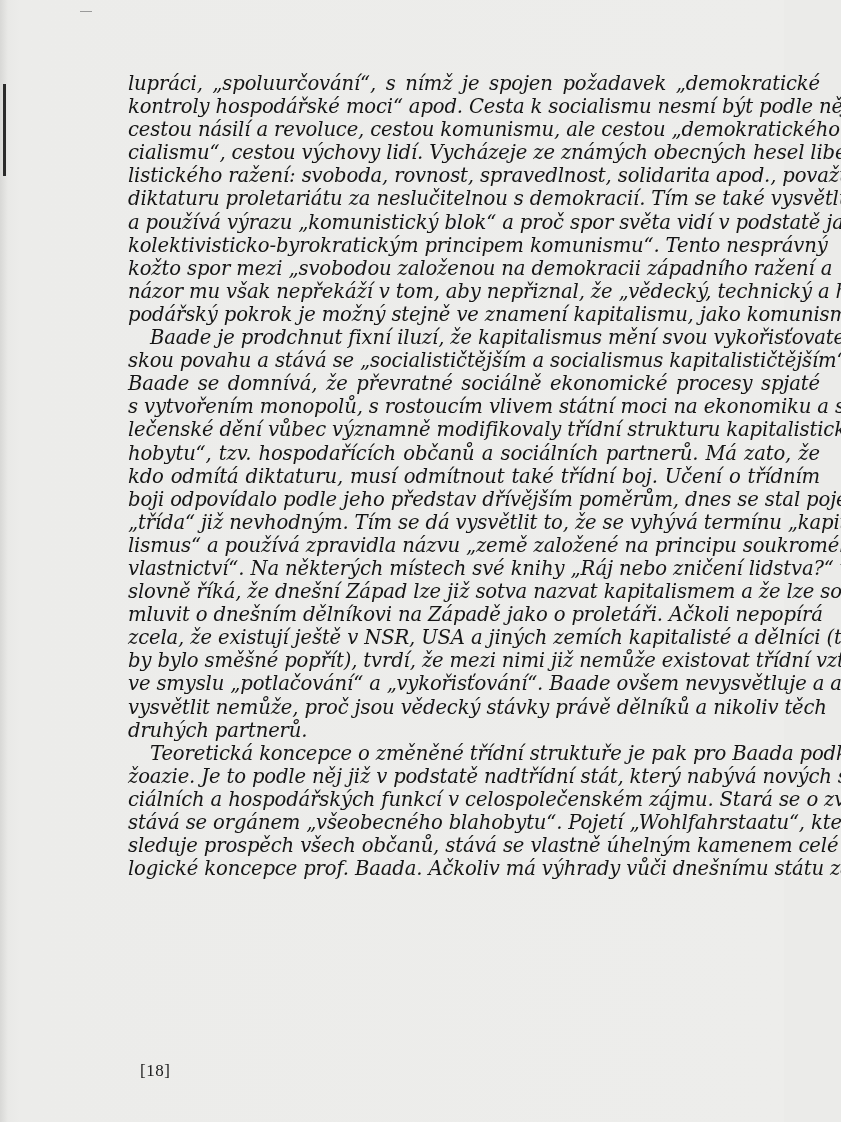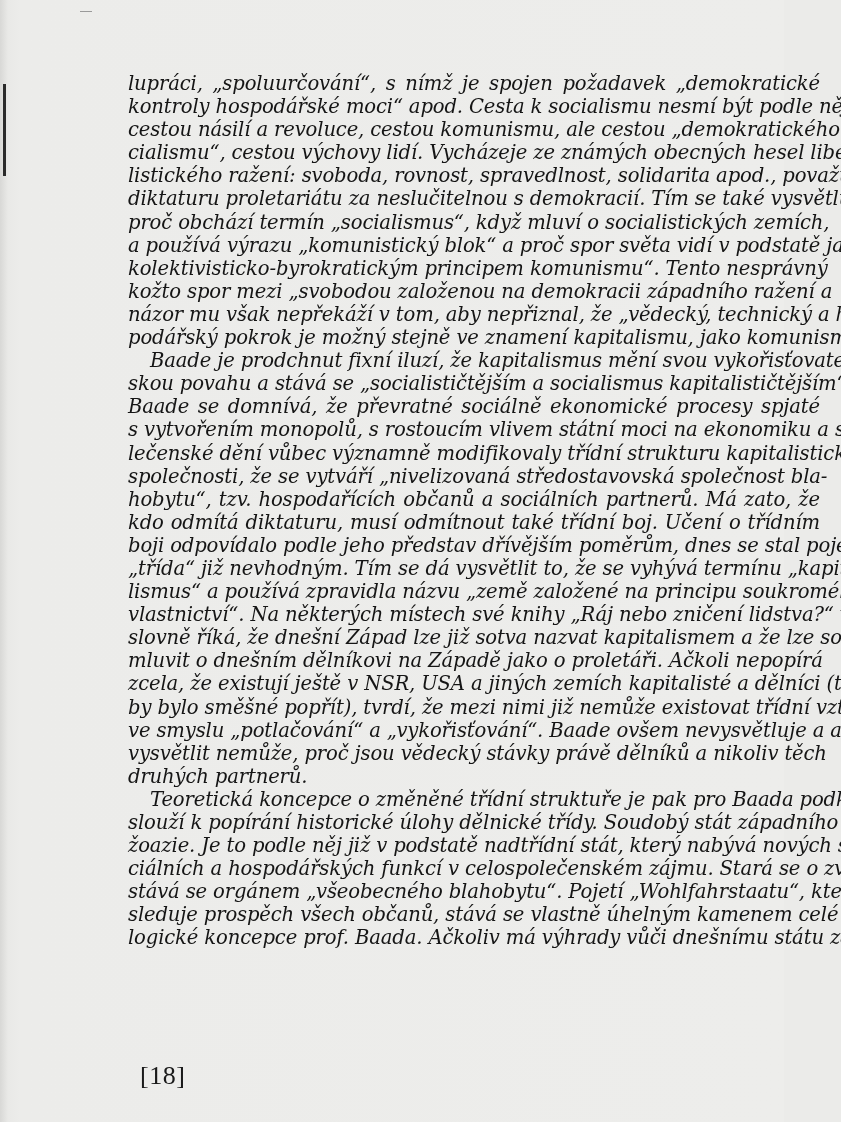--- a/index.html
+++ b/index.html
@@ -57,74 +57,71 @@
     }
     .line.indent {
       padding-left: 22px;
       box-sizing: border-box;
     }
     .page-number {
       position: absolute;
       left: 140px;
       top: 1061px;
       font-family: "Liberation Serif", "DejaVu Serif", serif;
-      font-size: 26px;
+      font-size: 17px;
       color: #1a1a1a;
       letter-spacing: 0.5px;
     }
   </style>
 </head>
 <body>
 
 <div class="page">
   <div class="binding-mark"></div>
   <div class="top-speck"></div>
 
   <div class="text-block">
 
     <div>
       <span class="line">lupráci, „spoluurčování“, s nímž je spojen požadavek „demokratické</span>
       <span class="line">kontroly hospodářské moci“ apod. Cesta k socialismu nesmí být podle něj</span>
       <span class="line">cestou násilí a revoluce, cestou komunismu, ale cestou „demokratického so-</span>
       <span class="line">cialismu“, cestou výchovy lidí. Vycházeje ze známých obecných hesel libera-</span>
       <span class="line">listického ražení: svoboda, rovnost, spravedlnost, solidarita apod., považuje</span>
       <span class="line">diktaturu proletariátu za neslučitelnou s demokracií. Tím se také vysvětluje,</span>
-      <span class="line">proč obchází termín „socialismus“, když mluví o socialistických zemích,</span>
       <span class="line">a používá výrazu „komunistický blok“ a proč spor světa vidí v podstatě ja-</span>
       <span class="line">kolektivisticko-byrokratickým principem komunismu“. Tento nesprávný</span>
       <span class="line">kožto spor mezi „svobodou založenou na demokracii západního ražení a</span>
       <span class="line">názor mu však nepřekáží v tom, aby nepřiznal, že „vědecký, technický a hos-</span>
       <span class="line">podářský pokrok je možný stejně ve znamení kapitalismu, jako komunismu a</span>
     </div>
 
     <div>
       <span class="line indent">Baade je prodchnut fixní iluzí, že kapitalismus mění svou vykořisťovatel-</span>
       <span class="line">skou povahu a stává se „socialističtějším a socialismus kapitalističtějším“.</span>
       <span class="line">Baade se domnívá, že převratné sociálně ekonomické procesy spjaté</span>
       <span class="line">s vytvořením monopolů, s rostoucím vlivem státní moci na ekonomiku a spo-</span>
       <span class="line">lečenské dění vůbec významně modifikovaly třídní strukturu kapitalistické</span>
-      <span class="line">společnosti, že se vytváří „nivelizovaná středostavovská společnost bla-</span>
       <span class="line">hobytu“, tzv. hospodařících občanů a sociálních partnerů. Má zato, že</span>
       <span class="line">kdo odmítá diktaturu, musí odmítnout také třídní boj. Učení o třídním</span>
       <span class="line">boji odpovídalo podle jeho představ dřívějším poměrům, dnes se stal pojem</span>
       <span class="line">„třída“ již nevhodným. Tím se dá vysvětlit to, že se vyhývá termínu „kapita-</span>
       <span class="line">lismus“ a používá zpravidla názvu „země založené na principu soukromého</span>
       <span class="line">vlastnictví“. Na některých místech své knihy „Ráj nebo zničení lidstva?“ vý-</span>
       <span class="line">slovně říká, že dnešní Západ lze již sotva nazvat kapitalismem a že lze sotva</span>
       <span class="line">mluvit o dnešním dělníkovi na Západě jako o proletáři. Ačkoli nepopírá</span>
       <span class="line">zcela, že existují ještě v NSR, USA a jiných zemích kapitalisté a dělníci (to</span>
       <span class="line">by bylo směšné popřít), tvrdí, že mezi nimi již nemůže existovat třídní vztah</span>
       <span class="line">ve smyslu „potlačování“ a „vykořisťování“. Baade ovšem nevysvětluje a ani</span>
       <span class="line">vysvětlit nemůže, proč jsou vědecký stávky právě dělníků a nikoliv těch</span>
       <span class="line last">druhých partnerů.</span>
     </div>
 
     <div>
       <span class="line indent">Teoretická koncepce o změněné třídní struktuře je pak pro Baada podkla-</span>
-      <span class="line">slouží k popírání historické úlohy dělnické třídy. Soudobý stát západního</span>
       <span class="line">žoazie. Je to podle něj již v podstatě nadtřídní stát, který nabývá nových so-</span>
       <span class="line">ciálních a hospodářských funkcí v celospolečenském zájmu. Stará se o zvyšo-</span>
       <span class="line">stává se orgánem „všeobecného blahobytu“. Pojetí „Wohlfahrstaatu“, který</span>
       <span class="line">sleduje prospěch všech občanů, stává se vlastně úhelným kamenem celé ideo-</span>
       <span class="line">logické koncepce prof. Baada. Ačkoliv má výhrady vůči dnešnímu státu zá-</span>
     </div>
   </div>
 
   <div class="page-number">[18]</div>
 </div>

